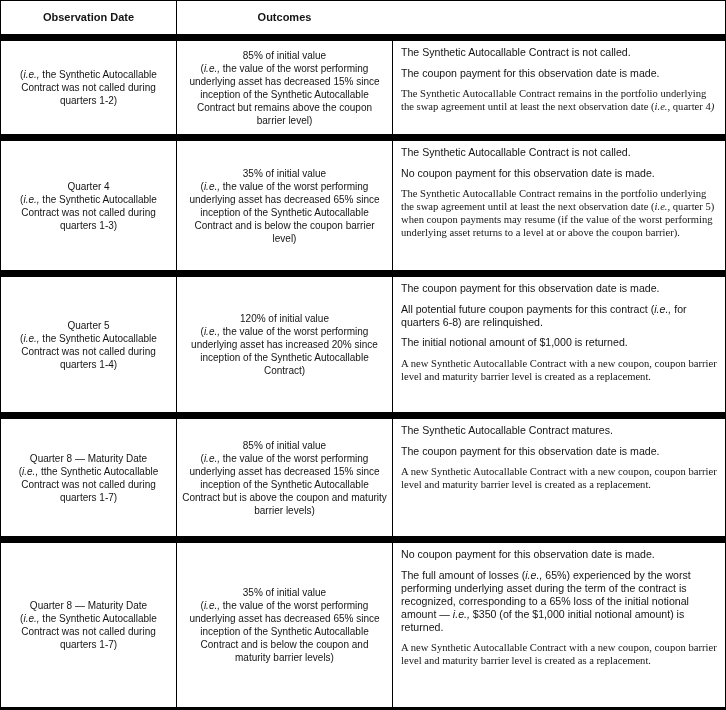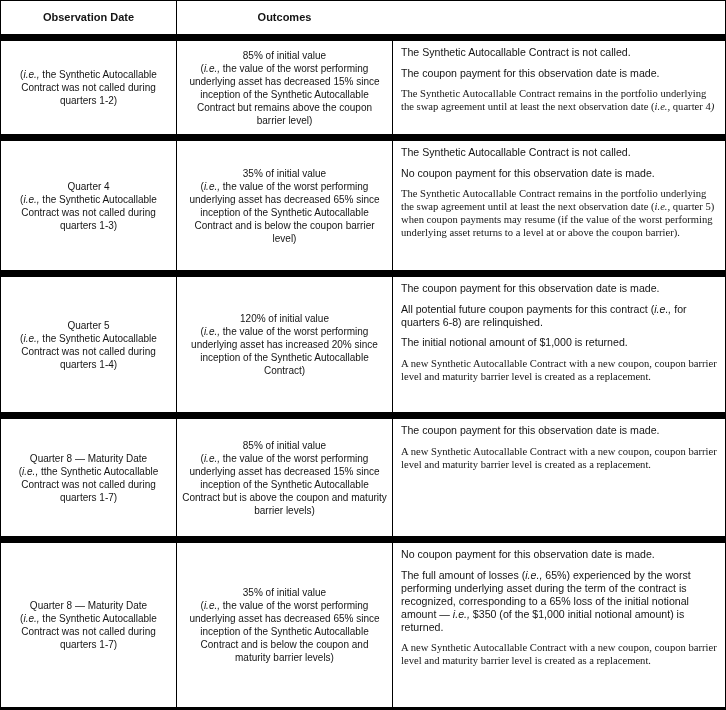--- a/index.html
+++ b/index.html
@@ -113,20 +113,21 @@
   <div class="rowbox h-r4">
     <div class="cell c1">
       <div class="cell-title">Quarter 8 — Maturity Date</div>
       <div class="cell-note">(<i>i.e.,</i> tthe Synthetic Autocallable Contract was not called during quarters 1-7)</div>
     </div>
     <div class="cell c2">
       <div class="cell-title">85% of initial value</div>
       <div class="cell-note">(<i>i.e.,</i> the value of the worst performing underlying asset has decreased 15% since inception of the Synthetic Autocallable Contract but is above the coupon and maturity barrier levels)</div>
     </div>
     <div class="cell c3">
+        <p class="outcome">The Synthetic Autocallable Contract matures.</p>
         <p class="outcome">The coupon payment for this observation date is made.</p>
         <p class="outcome">A new Synthetic Autocallable Contract with a new coupon, coupon barrier level and maturity barrier level is created as a replacement.</p>
       </div>
   </div>
 
   <div class="rowbox h-r5">
     <div class="cell c1">
       <div class="cell-title">Quarter 8 — Maturity Date</div>
       <div class="cell-note">(<i>i.e.,</i> the Synthetic Autocallable Contract was not called during quarters 1-7)</div>
     </div>

